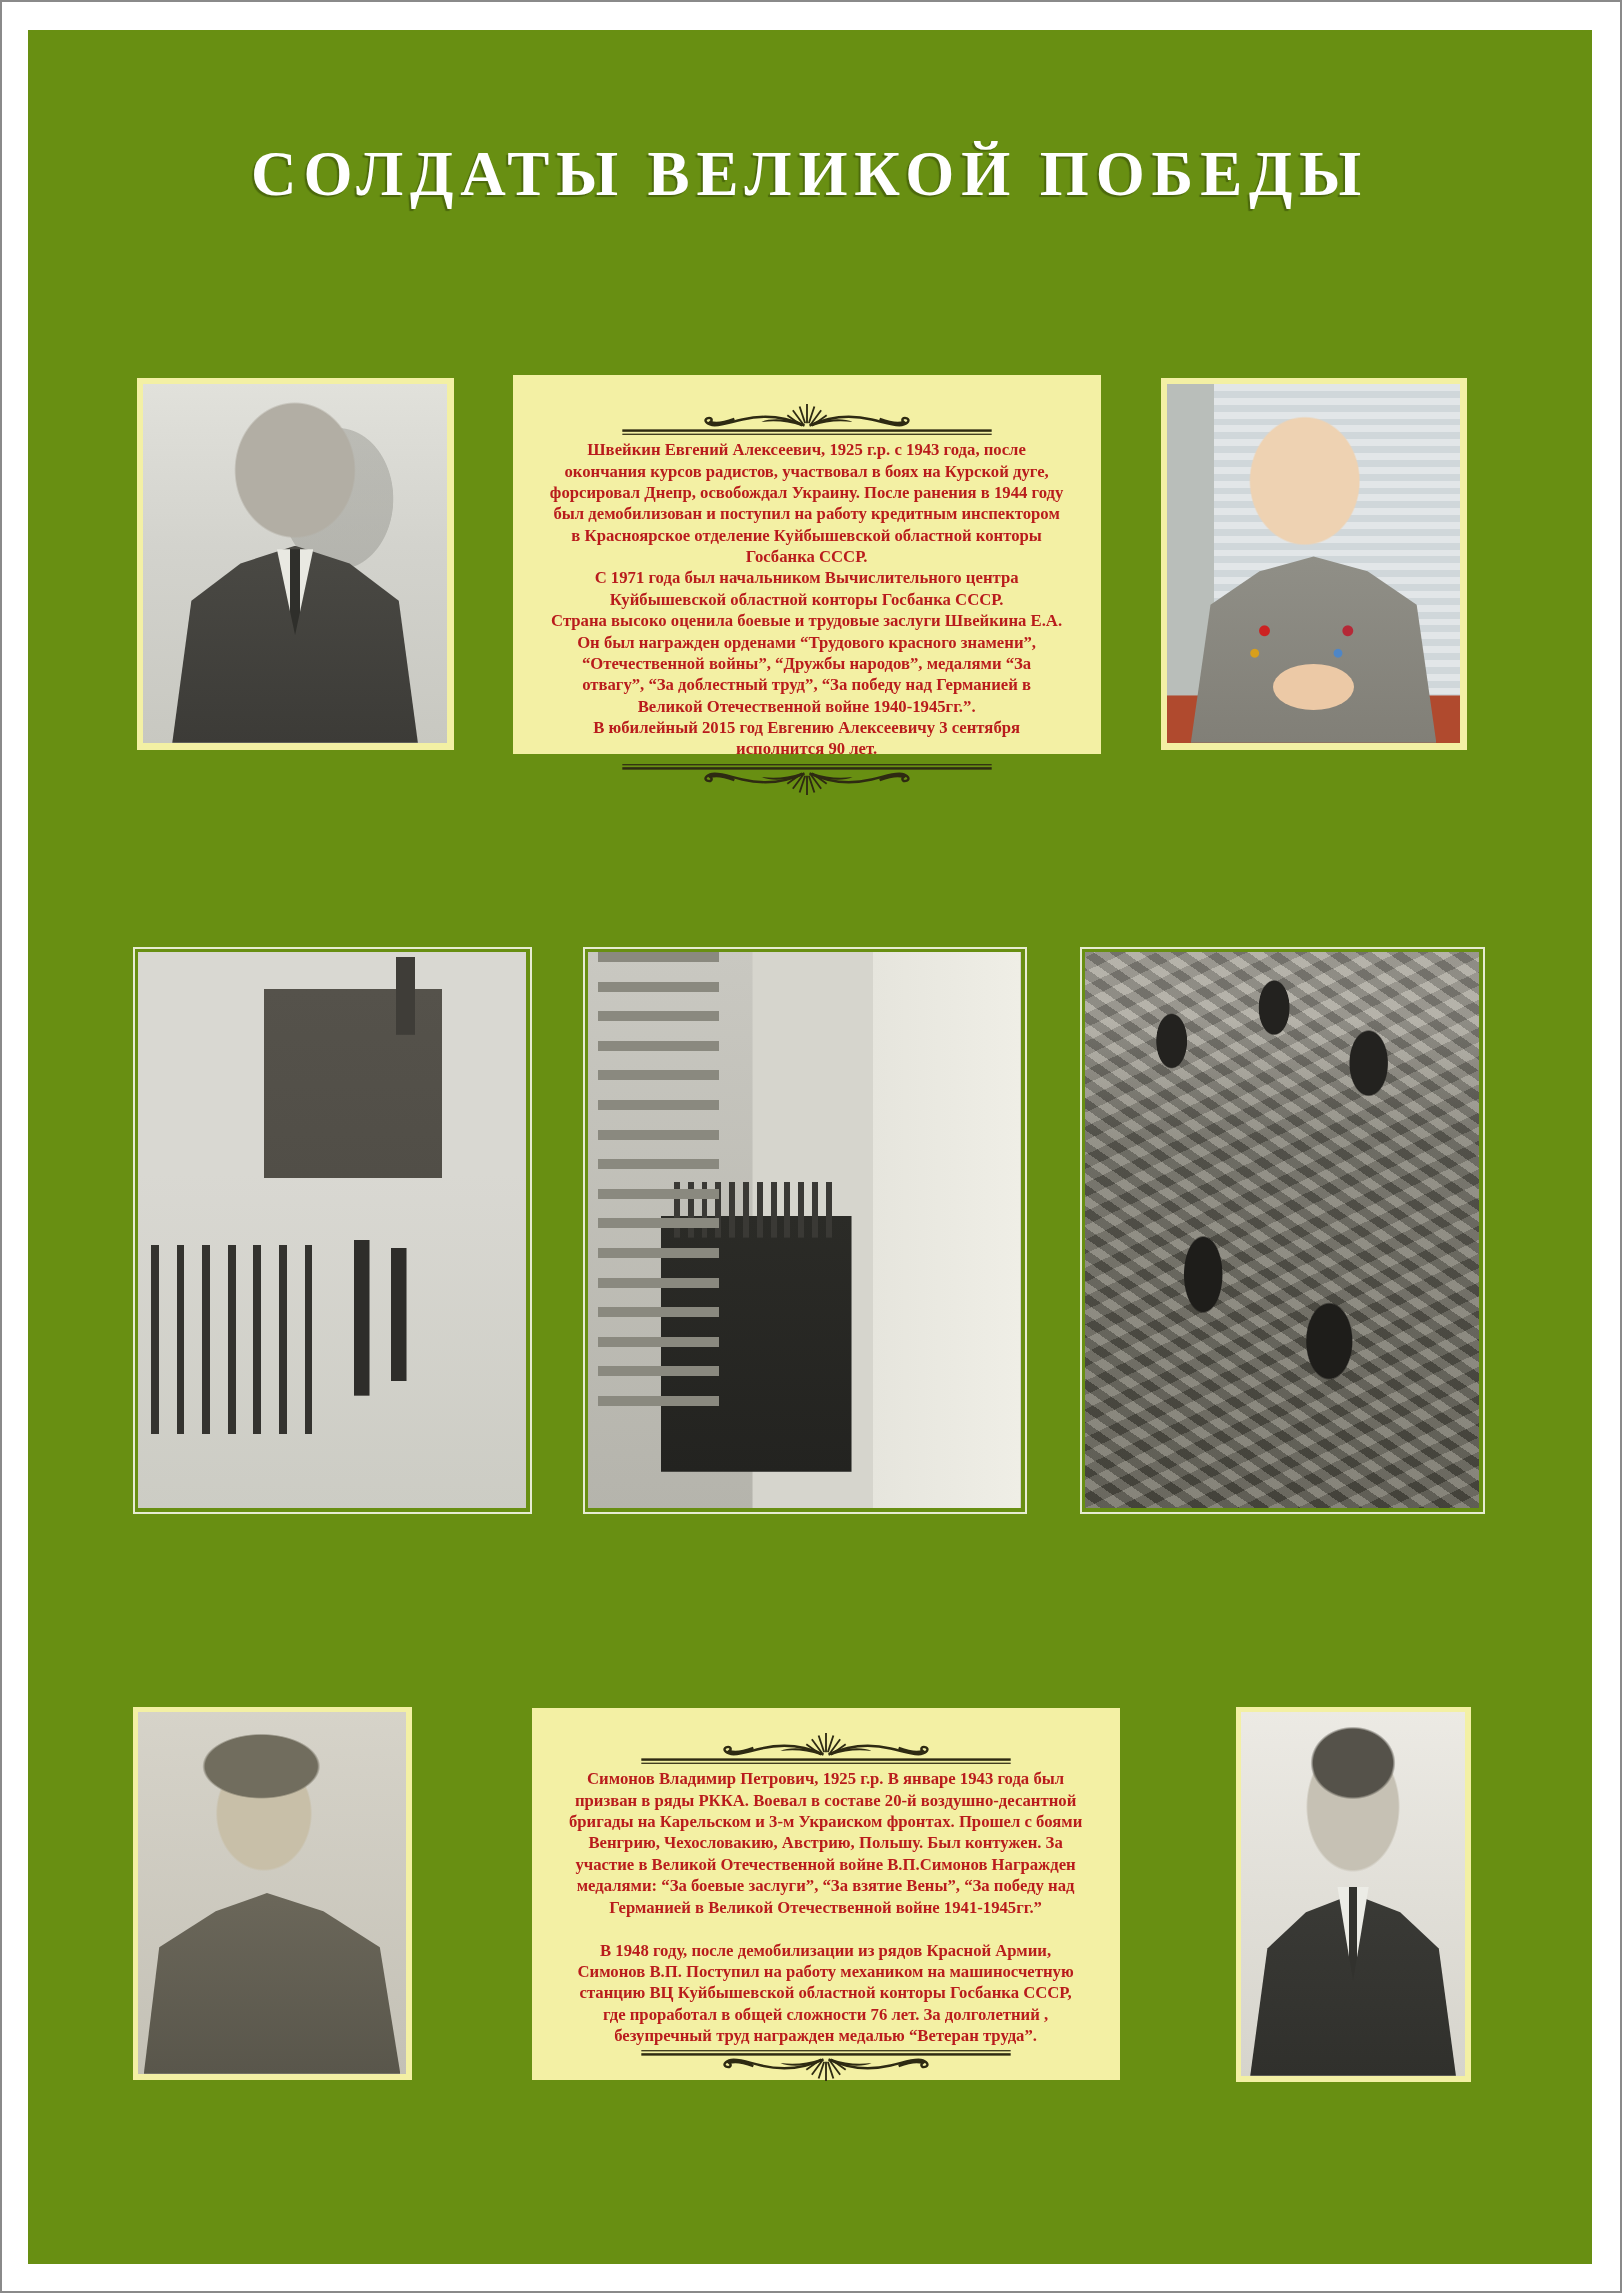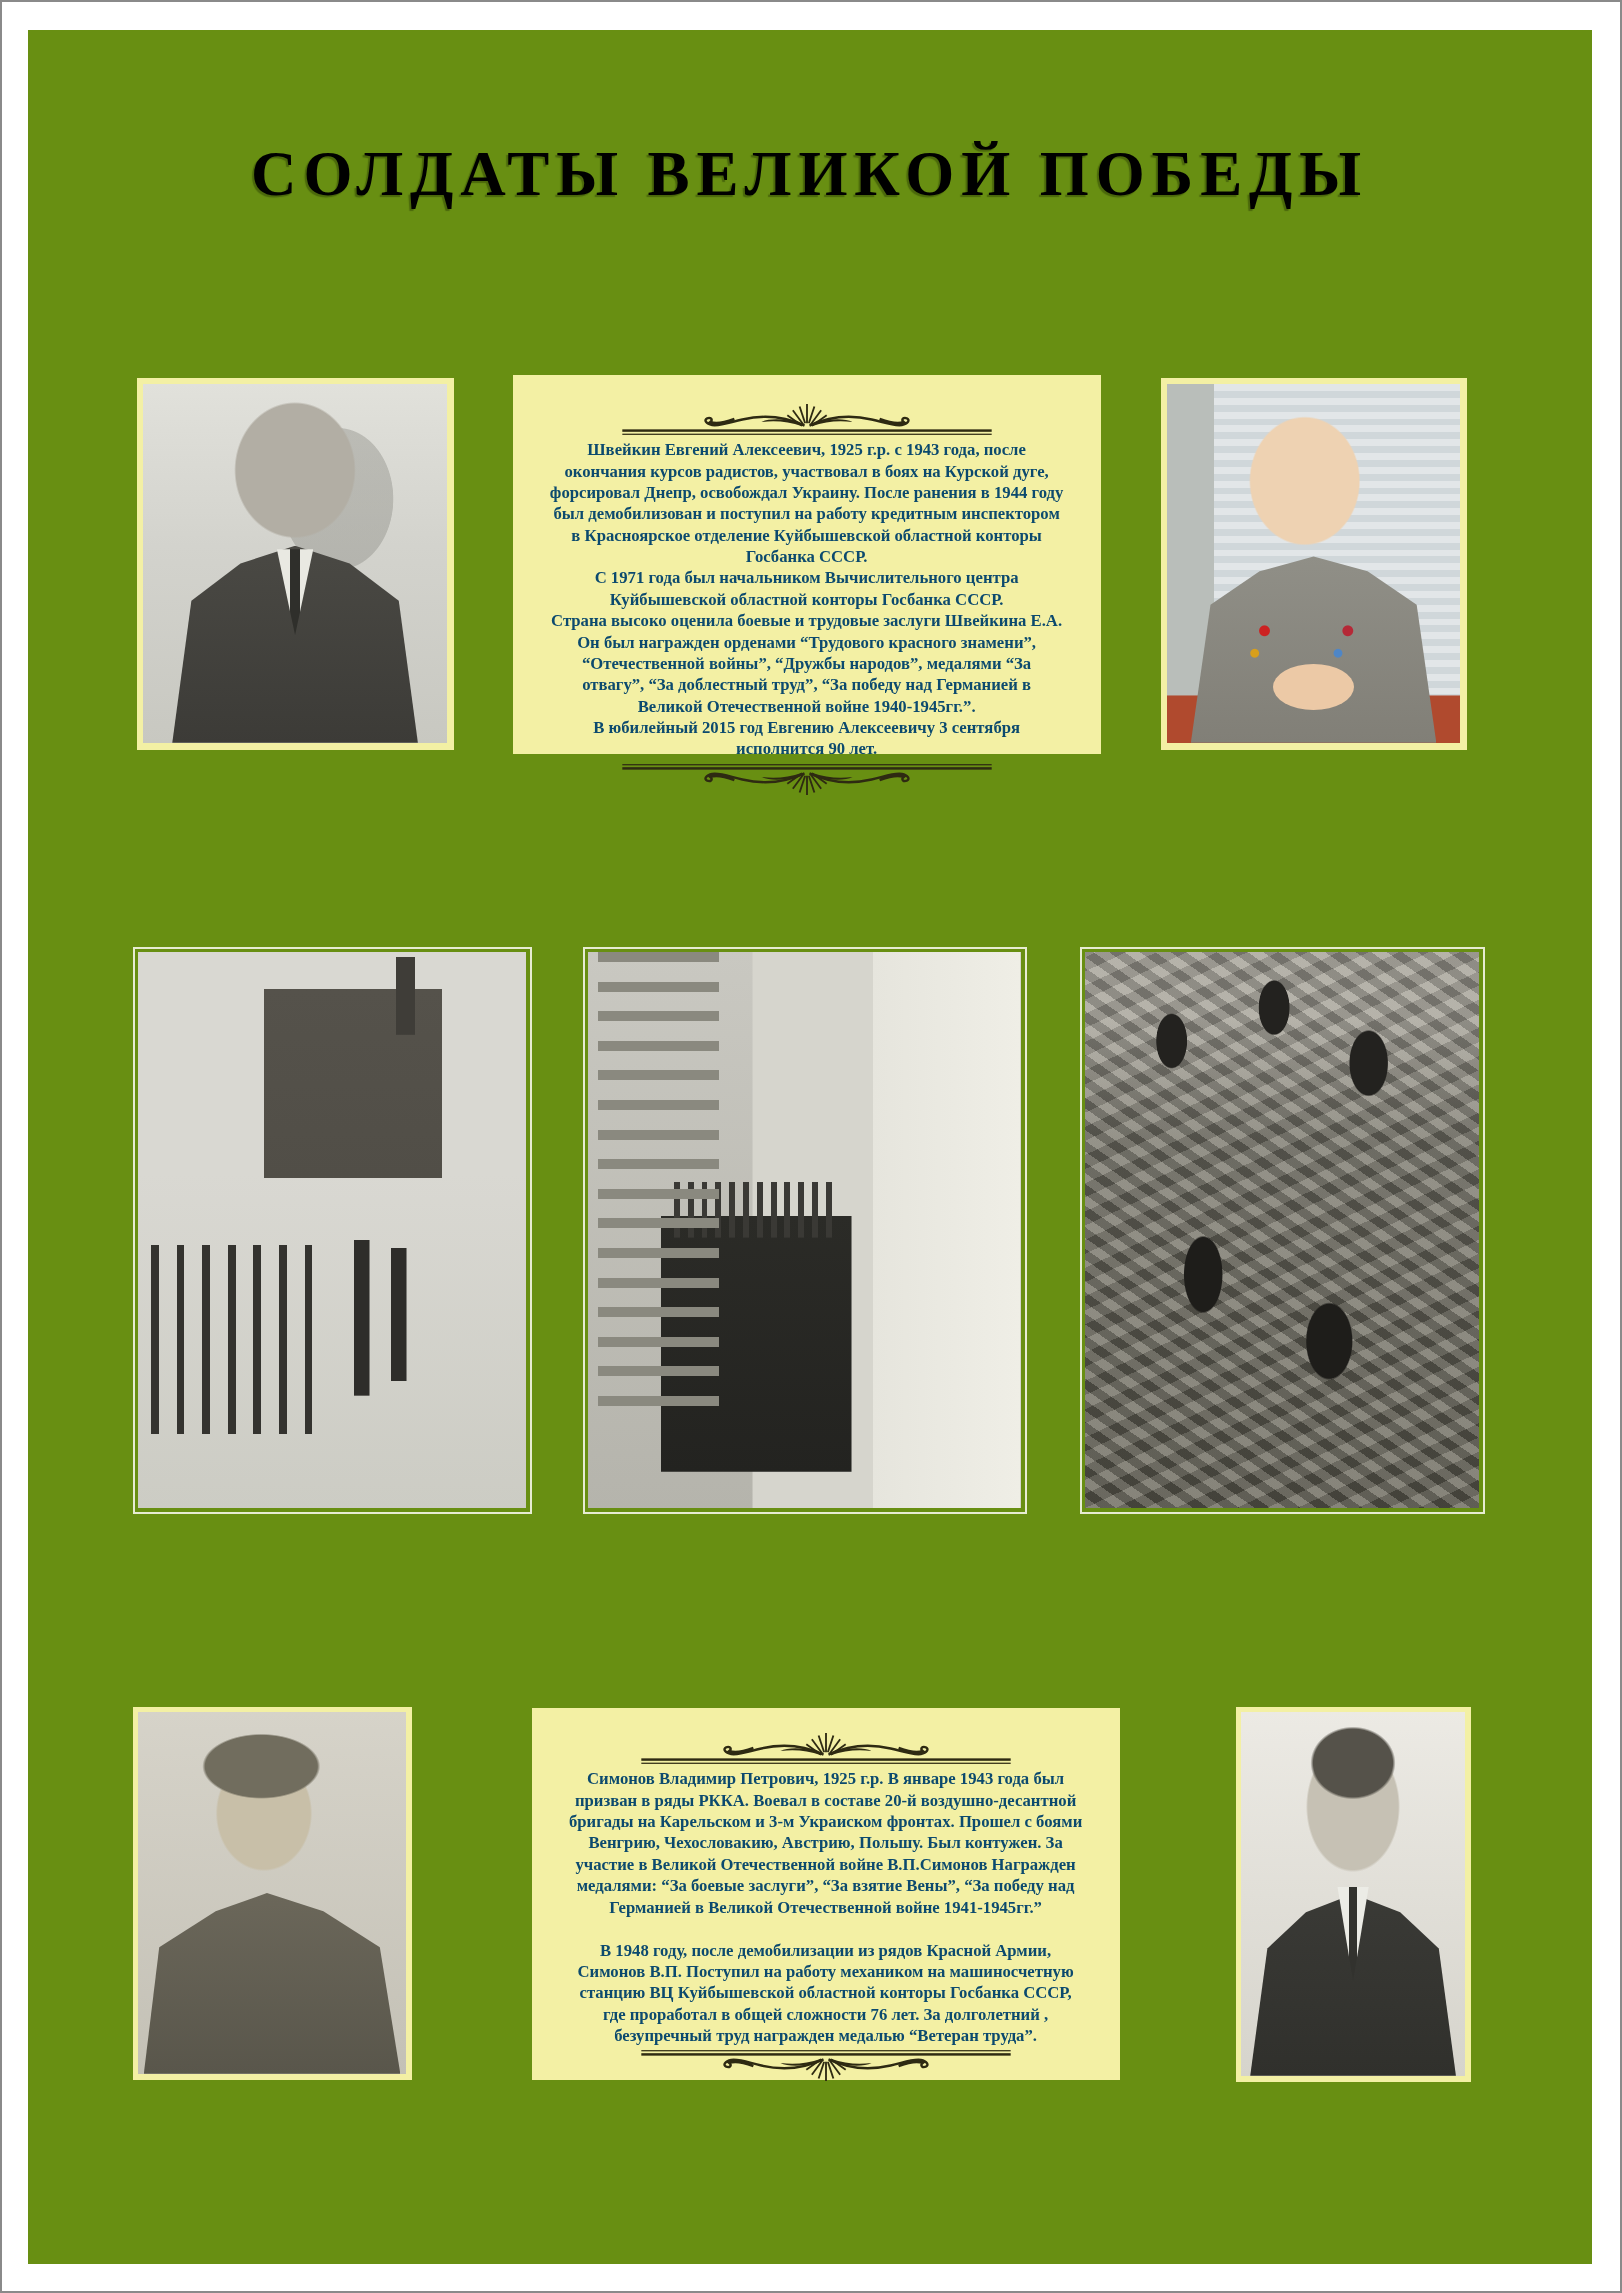--- a/index.html
+++ b/index.html
@@ -5,21 +5,21 @@
   html,body { margin:0; padding:0; background:#ffffff; }
   .page {
     position:relative; width:1622px; height:2293px; margin:0 auto;
     background:#ffffff; border:2px solid #8a8a8a; box-sizing:border-box;
     font-family:"Liberation Serif","DejaVu Serif",serif; overflow:hidden;
   }
   .board { position:absolute; left:25.6px; top:27.6px; width:1564px; height:2234px; background:#688f12; }
 
   .title {
     position:absolute; left:0; right:0; top:110px; text-align:center;
-    font-size:63px; line-height:1.1; font-weight:bold; color:#000000;
+    font-size:63px; line-height:1.1; font-weight:bold; color:#ffffff;
     letter-spacing:6.9px; white-space:nowrap;
     text-shadow:-2px 2px 1px rgba(40,58,4,0.45);
   }
 
   .abs { position:absolute; box-sizing:border-box; }
   .cream-frame { background:#f3f0a4; }
   .panel { background:#f3f0a4; display:flex; flex-direction:column; }
 
   .frame-tl { left:109px; top:348px; width:317px; height:372px; padding:6.9px; }
   .panel-1  { left:485px; top:345px; width:588px; height:379px; padding:25.6px 37px 15.8px; }
@@ -29,21 +29,21 @@
   .mid-1 { left:105px;  width:399px; }
   .mid-2 { left:555px;  width:444px; }
   .mid-3 { left:1052px; width:405px; }
 
   .frame-bl { left:105px;  top:1677px; width:279px; height:373px; padding:5.9px; }
   .panel-2  { left:504px;  top:1678px; width:588px; height:372px; padding:21.7px 37px 13.8px; }
   .frame-br { left:1208px; top:1677px; width:235px; height:375px; padding:5.9px; }
 
   .panel-text {
     flex:1; display:flex; flex-direction:column; justify-content:center;
-    font-weight:bold; font-size:16.7px; line-height:1.28; color:#0c4a6e;
+    font-weight:bold; font-size:16.7px; line-height:1.28; color:#b91c1c;
     text-align:center;
   }
   .panel-text p { margin:0; }
   .panel-2 .panel-text p + p { margin-top:21.7px; }
 
   .ornament { display:block; margin:0 auto; width:394px; height:39px; flex:none; }
   .orn-bottom { transform:scaleY(-1); }
 
   .photo { position:relative; width:100%; height:100%; overflow:hidden; }
 

